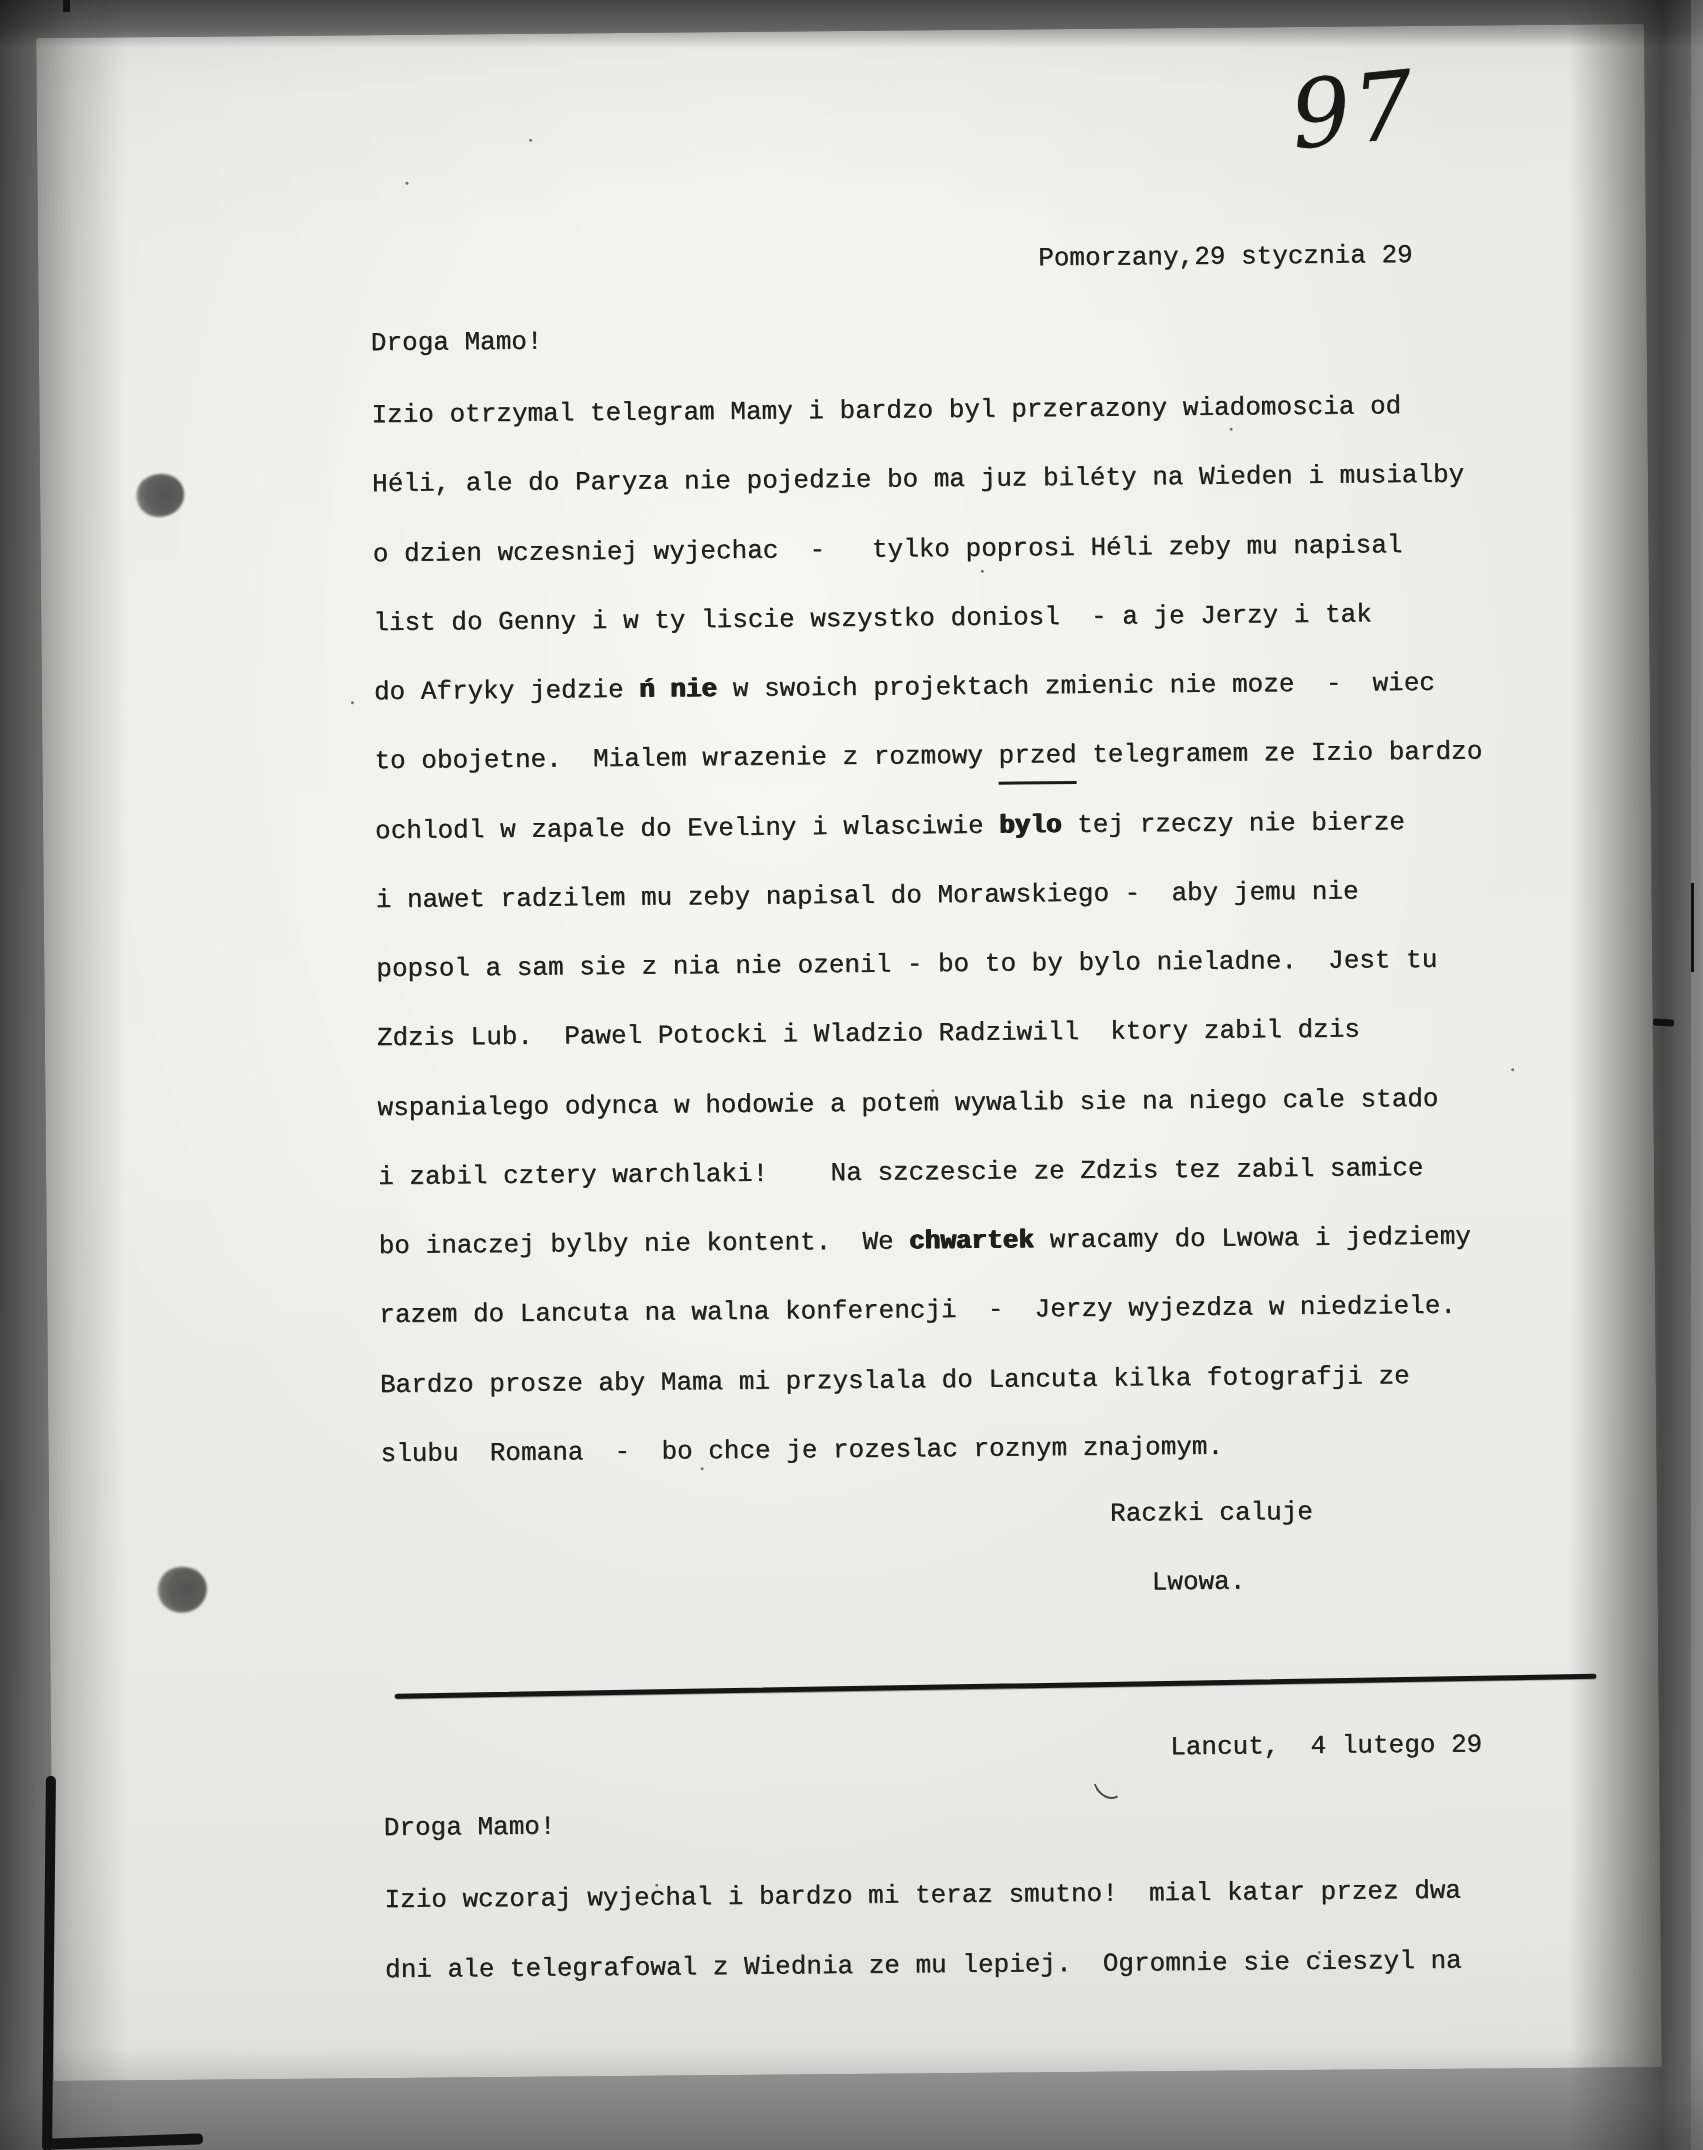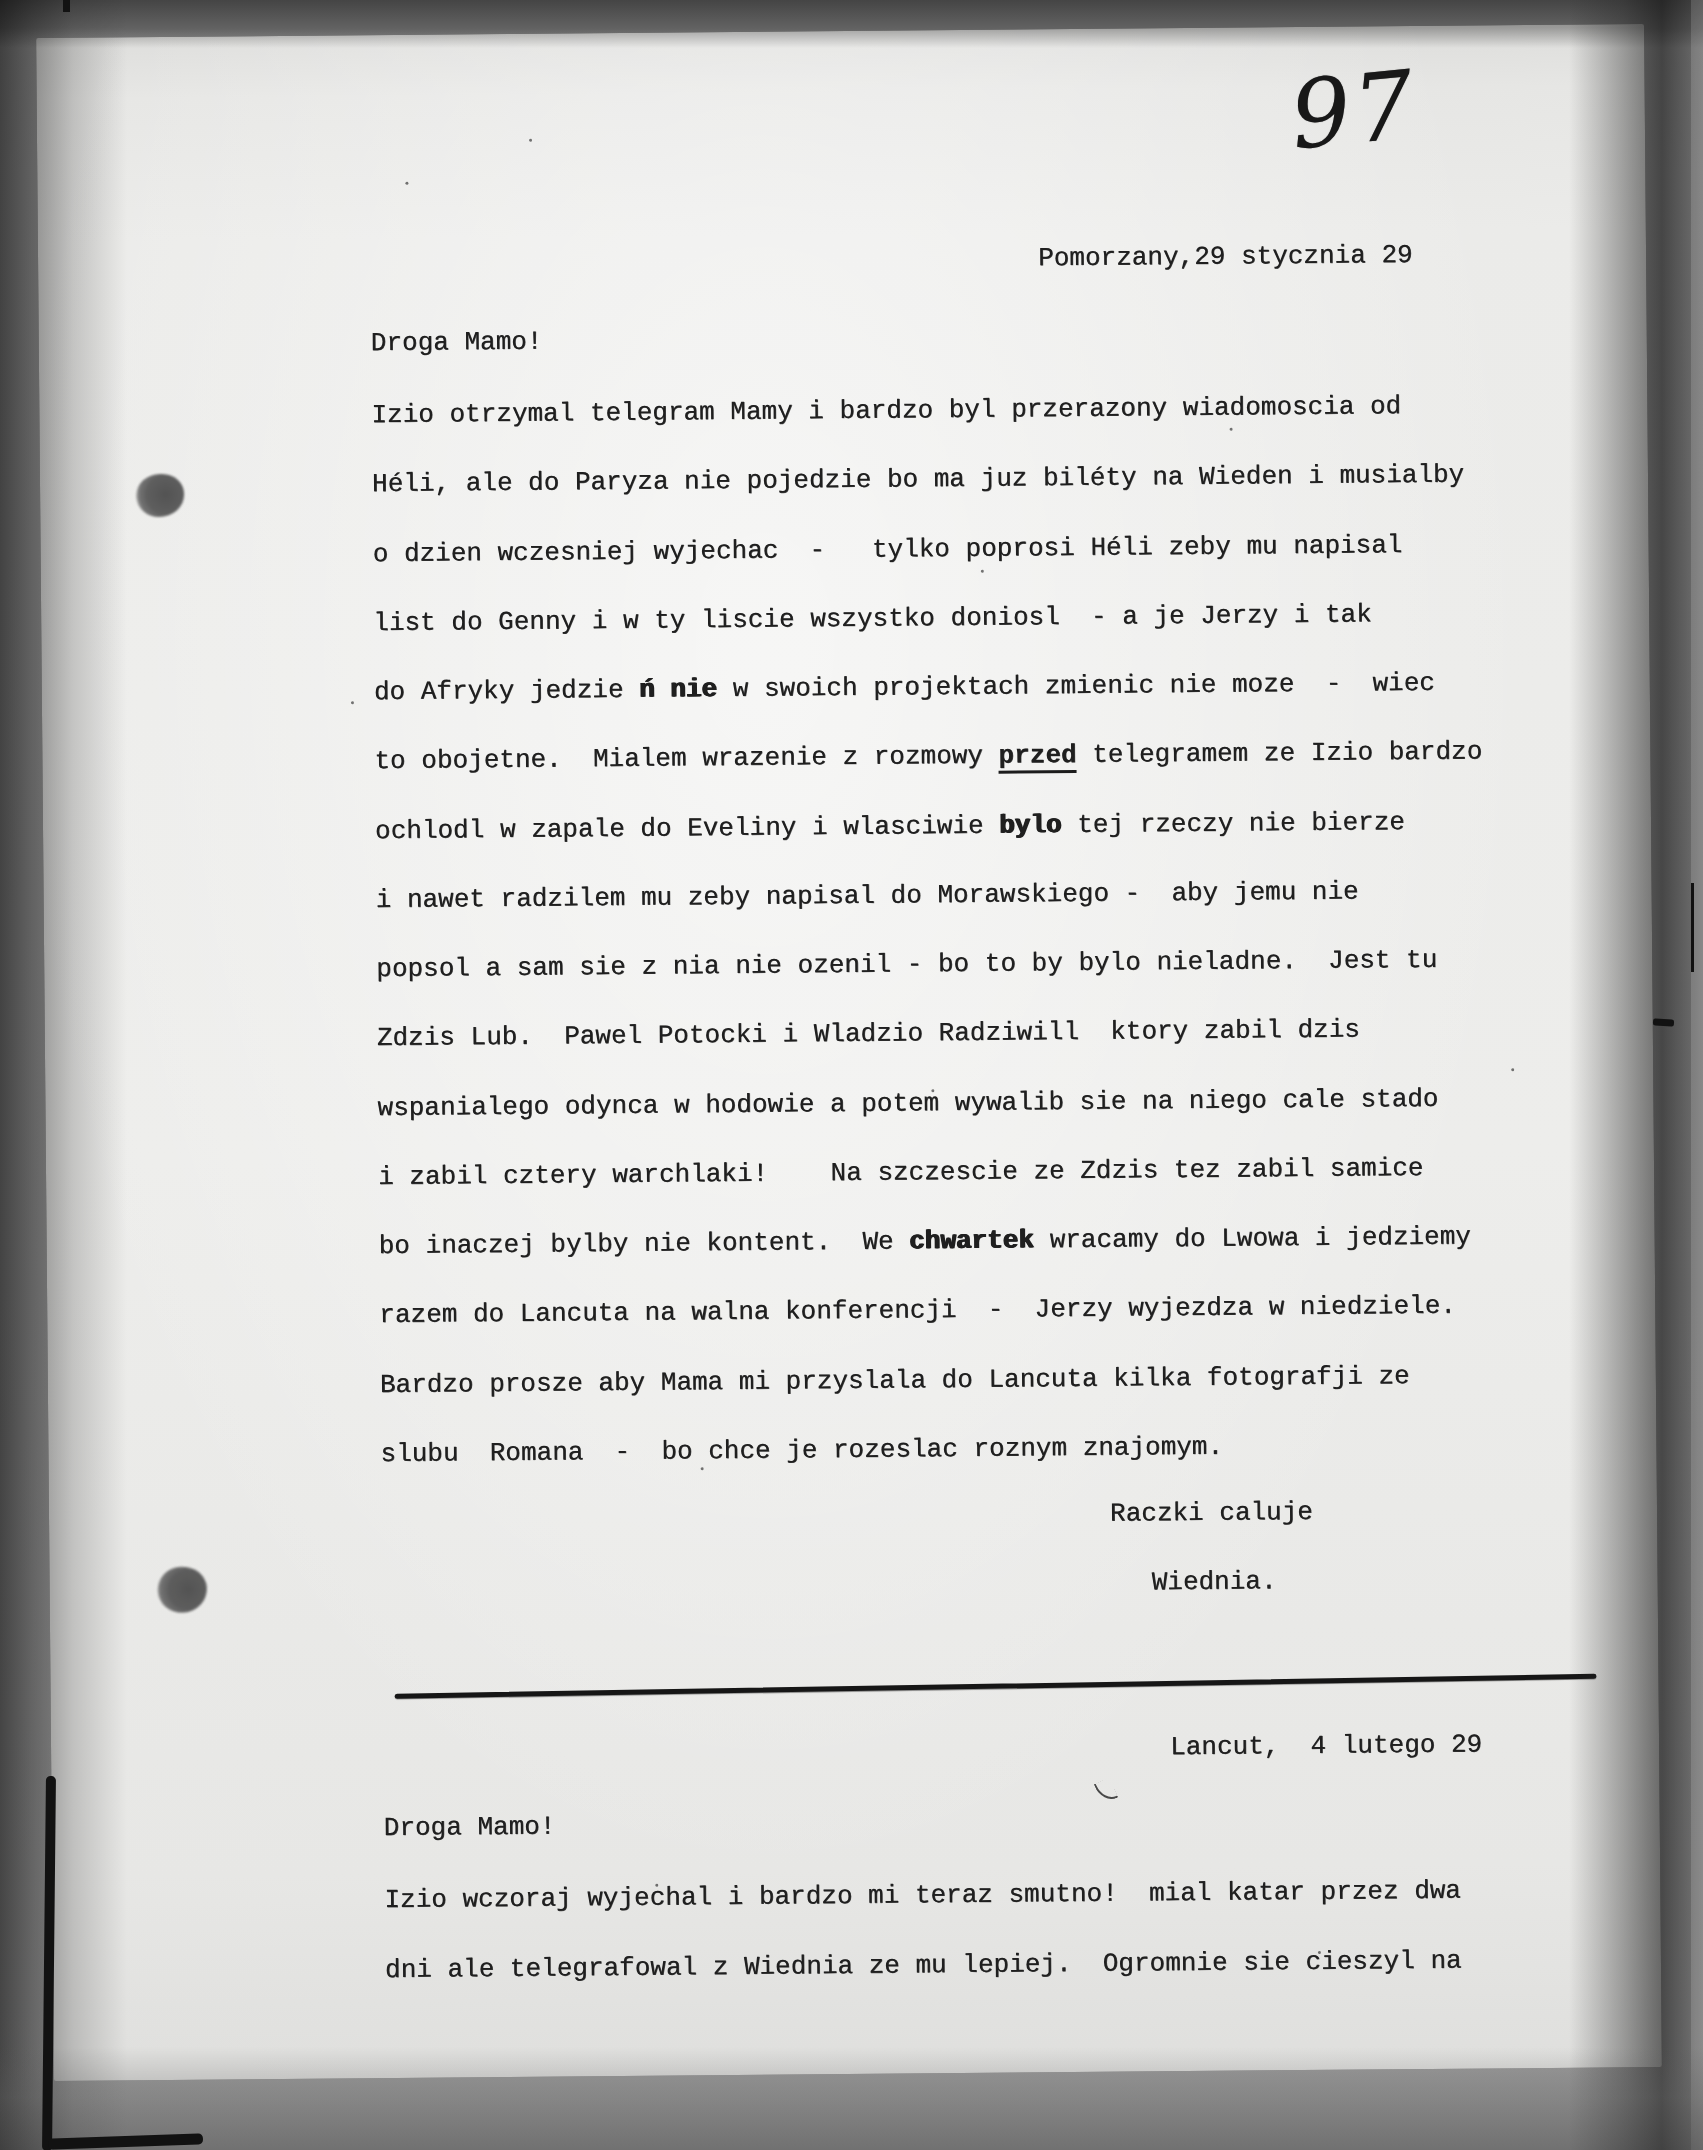--- a/index.html
+++ b/index.html
@@ -17,21 +17,21 @@
       linear-gradient(180deg,#dddddb 0%,#e6e6e4 3%,#ebebe9 10%,#ededeb 55%,#e7e7e5 90%,#dfdfdd 100%);
     border-radius:2.3px;
   }
   
   .typed,.tline{
     position:absolute;color:#1f1f1f;font-size:26px;line-height:34px;
     white-space:pre;letter-spacing:0;
     text-shadow:0.5px 0.3px 0.5px rgba(30,30,30,0.75);
   }
   .tline span{white-space:pre;}
-  .seg-u{border-bottom:3.1px solid #1c1c1c;padding-bottom:0;font-weight:bold;}
+  .seg-u{border-bottom:3.1px solid #1c1c1c;padding-bottom:11px;}
   .seg-o{font-weight:bold;text-shadow:1px 0 0 currentColor,-0.5px 0 0 currentColor;}
   .divider{
     position:absolute;left:344px;top:1654px;width:1202px;height:5.4px;
     background:#161616;border-radius:3.1px;transform:rotate(-0.45deg);
     box-shadow:0 0.8px 0.8px rgba(0,0,0,.4);
   }
   
   .folio{
     position:absolute;left:1254px;top:29px;
     font-family:"DejaVu Serif","Liberation Serif",serif;font-style:italic;
@@ -96,21 +96,21 @@
           <div class="tline" style="top: 917px; left: 332px;"><span class="seg-p">popsol a sam sie z nia nie ozenil - bo to by bylo nieladne.  Jest tu</span></div>
           <div class="tline" style="top: 986px; left: 332px;"><span class="seg-p">Zdzis Lub.  Pawel Potocki i Wladzio Radziwill  ktory zabil dzis</span></div>
           <div class="tline" style="top: 1056px; left: 332px;"><span class="seg-p">wspanialego odynca w hodowie a potem wywalib sie na niego cale stado</span></div>
           <div class="tline" style="top: 1125px; left: 332px;"><span class="seg-p">i zabil cztery warchlaki!    Na szczescie ze Zdzis tez zabil samice</span></div>
           <div class="tline" style="top: 1194px; left: 332px;"><span class="seg-p">bo inaczej bylby nie kontent.  We </span><span class="seg-o">chwartek</span><span class="seg-p"> wracamy do Lwowa i jedziemy</span></div>
           <div class="tline" style="top: 1263px; left: 332px;"><span class="seg-p">razem do Lancuta na walna konferencji  -  Jerzy wyjezdza w niedziele.</span></div>
           <div class="tline" style="top: 1333px; left: 332px;"><span class="seg-p">Bardzo prosze aby Mama mi przyslala do Lancuta kilka fotografji ze</span></div>
           <div class="tline" style="top: 1402px; left: 332px;"><span class="seg-p">slubu  Romana  -  bo chce je rozeslac roznym znajomym.</span></div>
         </div>
       <div class="typed" style="left:1061px;top:1468px">Raczki caluje</div>
-      <div class="typed" style="left:1102px;top:1537px">Wiednia.</div>
+      <div class="typed" style="left:1102px;top:1537px">Lwowa.</div>
     </div>
 
     <div class="divider"></div>
 
     <div>
       <div class="typed" style="left:1119px;top:1702px">Lancut,  4 lutego 29</div>
       <div class="pen-curl"></div>
       <div class="typed" style="left:332px;top:1776px">Droga Mamo!</div>
       <div>
           <div class="tline" style="top: 1848px; left: 332px;"><span class="seg-p">Izio wczoraj wyjechal i bardzo mi teraz smutno!  mial katar przez dwa</span></div>

